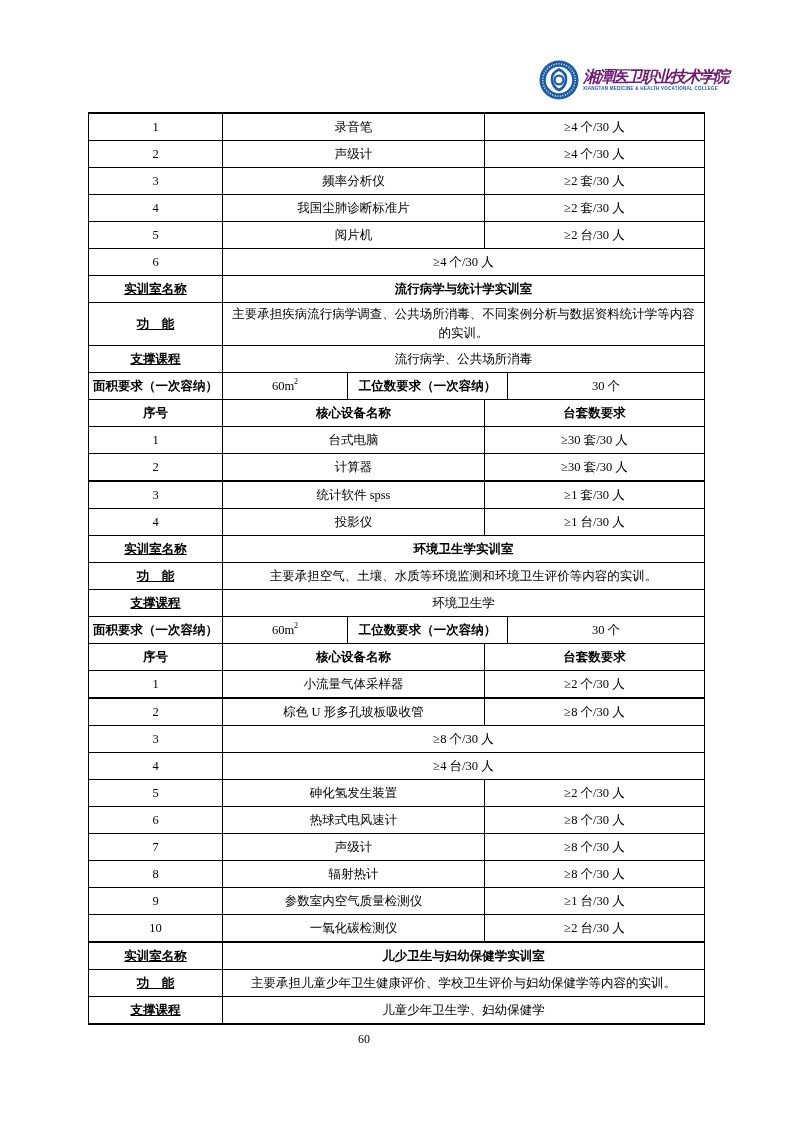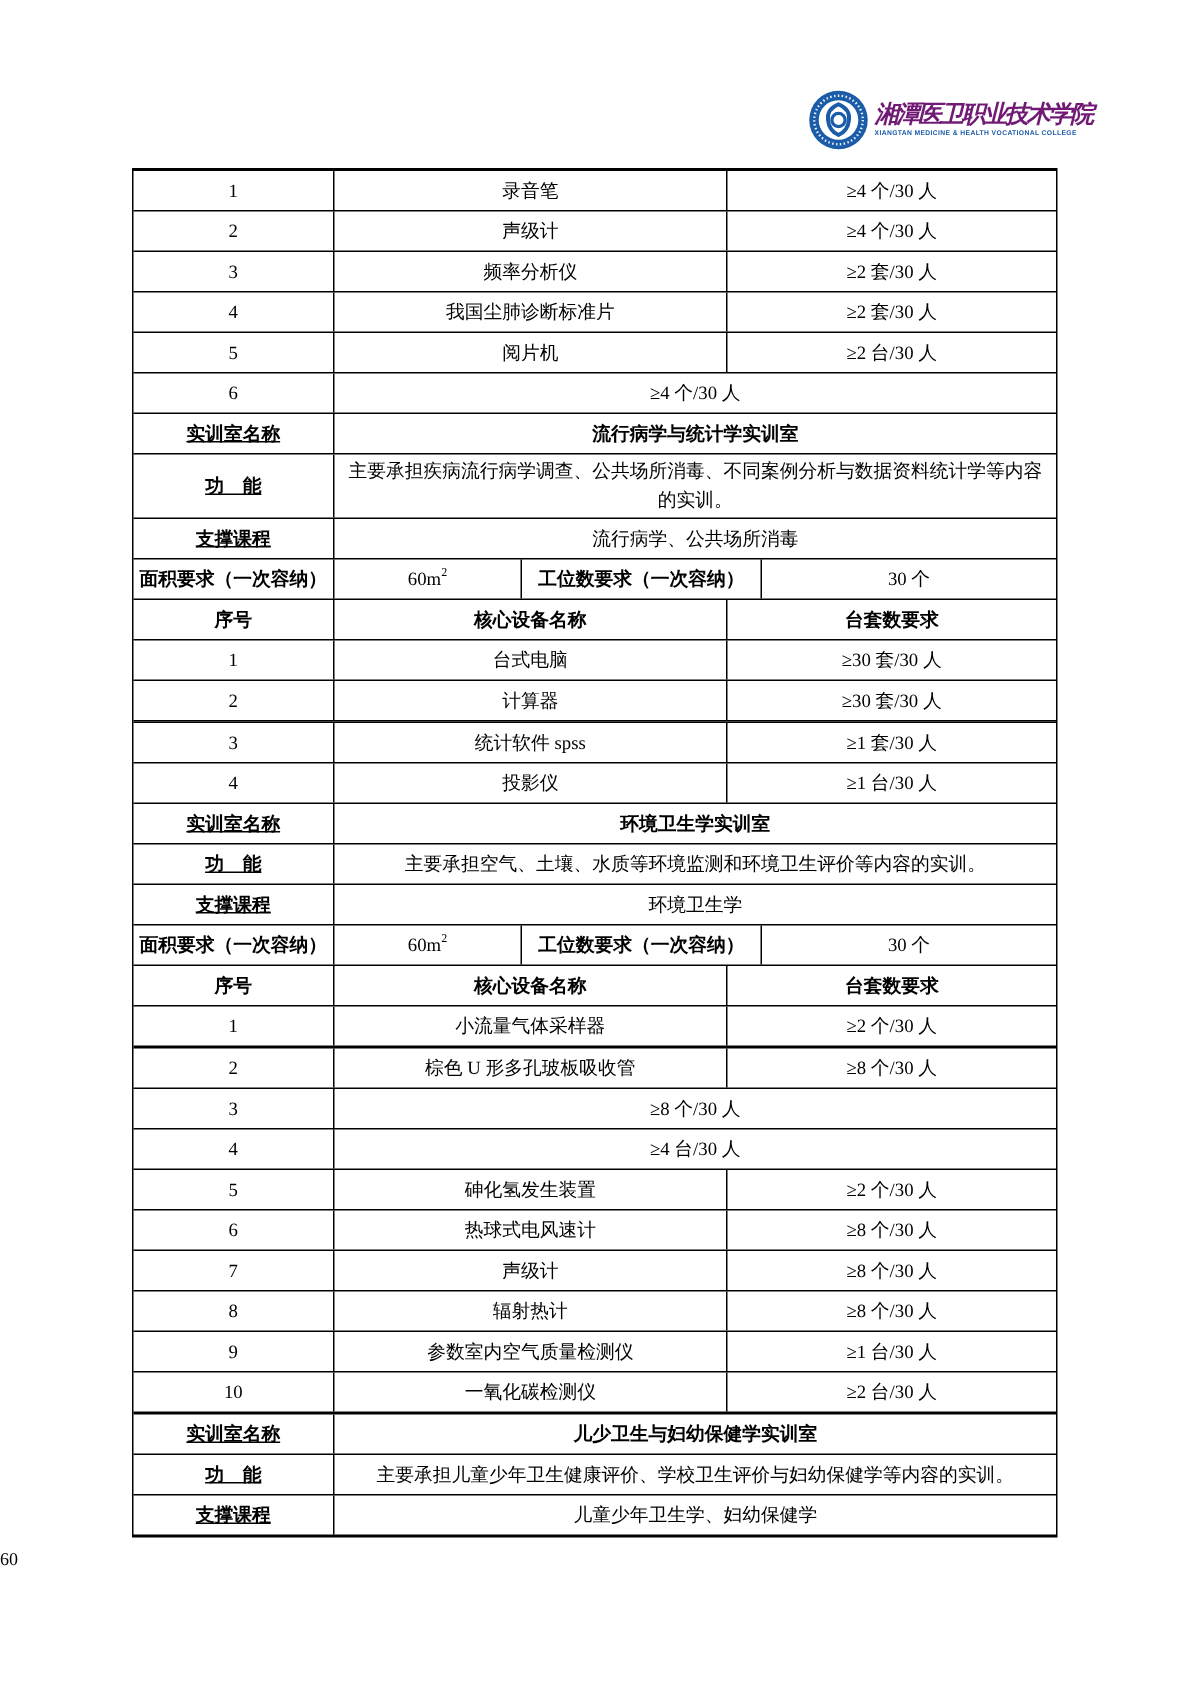--- a/index.html
+++ b/index.html
@@ -48,21 +48,21 @@
   .c-dev  { width:262px; flex:0 0 262px;text-align:right; }
   .c-lbl  { width:134px; flex:0 0 134px;text-decoration:underline; }
   .c-a1   { width:134px; flex:0 0 134px; }
   .c-a2   { width:125px; flex:0 0 125px; }
   .c-a3   { width:160px; flex:0 0 160px; }
   .cell sup { font-size:8px; line-height:10px; transform:translateY(-4px); }
 
   
   .page-num {
     position:absolute; top:1032px; left:0; width:728px;
-    text-align:left; font-size:12px;font-family:Liberation Serif, serif;
+    text-align:center; font-size:12px;font-family:Liberation Serif, serif;
   }
 </style>
 </head>
 <body>
 
 <div class="page">
 
   <div class="logo">
     <svg class="emblem" viewBox="0 0 40 40">
       <circle cx="20" cy="20" r="19.5" fill="#1b5ca8"></circle>

